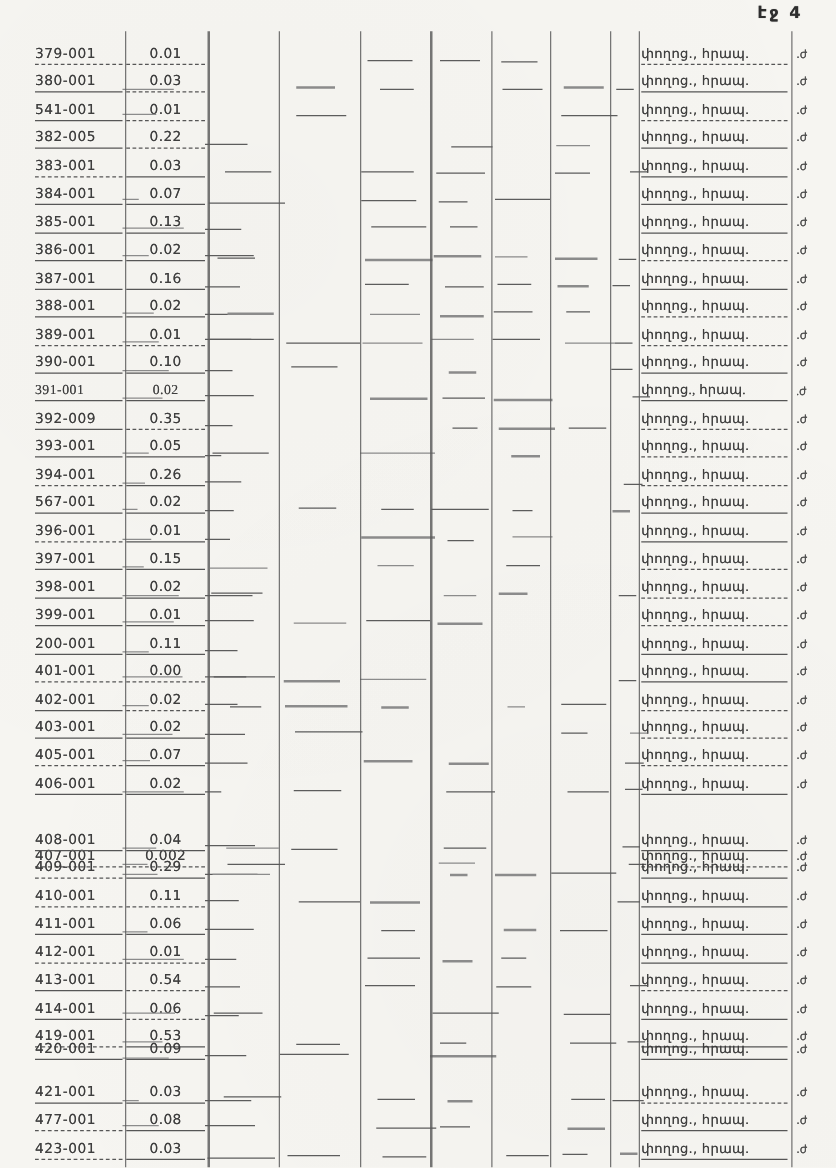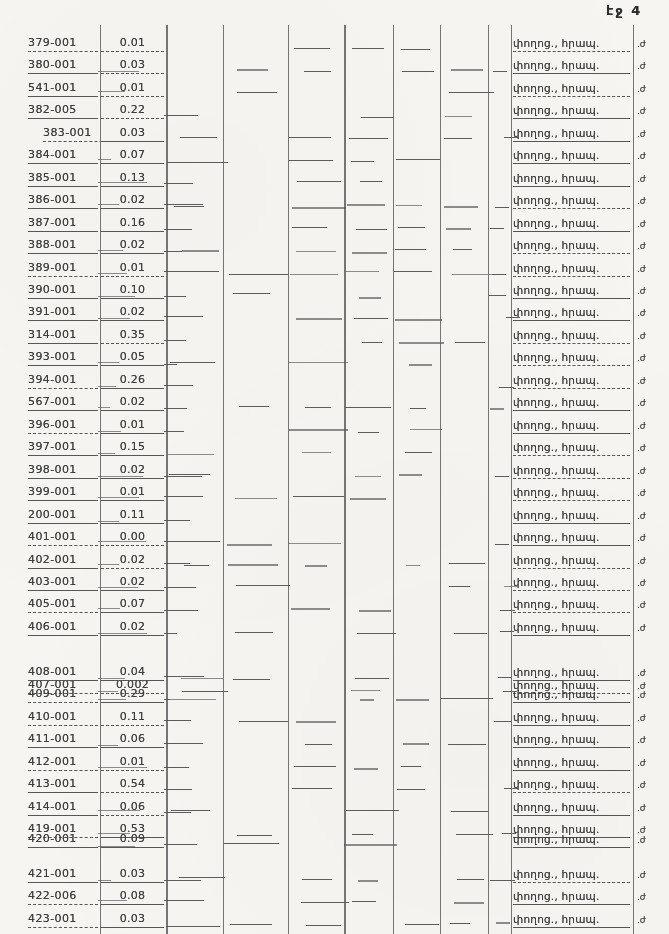--- a/index.html
+++ b/index.html
@@ -75,21 +75,21 @@
       <div class="row" style="top: 93.88px; height: 22.46px;">
         <div class="cell code-cell" style="border-bottom: 1px solid rgb(86, 86, 86);">382-005</div>
         <div class="cell value-cell" style="border-bottom: 1px dashed rgb(86, 86, 86);">0.22</div>
         <div class="cell desc-cell" style="border-bottom: 1px solid rgb(85, 85, 85);">փողոց., հրապ.</div>
         <div class="cell mark-cell">.ժ</div>
         <div class="useg" style="left: 164px; top: 21.5845px; width: 34.0308px; height: 1px; position: absolute;"></div>
         <div class="useg" style="left: 361.388px; top: 23.2424px; width: 32.7105px; height: 1px; position: absolute;"></div>
         <div class="useg light" style="left: 444.563px; top: 22.6093px; width: 27.3074px; height: 1px; position: absolute;"></div>
       </div>
       <div class="row" style="top: 116.34px; height: 22.46px;">
-        <div class="cell code-cell" style="border-bottom: 1px dashed rgb(86, 86, 86); margin-left: 15px;">383-001</div>
+        <div class="cell code-cell" style="border-bottom: 1px dashed rgb(86, 86, 86);">383-001</div>
         <div class="cell value-cell" style="border-bottom: 1px solid rgb(86, 86, 86);">0.03</div>
         <div class="cell desc-cell" style="border-bottom: 1px solid rgb(85, 85, 85);">փողոց., հրապ.</div>
         <div class="cell mark-cell">.ժ</div>
         <div class="useg" style="left: 180.083px; top: 20.267px; width: 36.7492px; height: 1px; position: absolute;"></div>
         <div class="useg" style="left: 288.736px; top: 20.3511px; width: 42.1114px; height: 1px; position: absolute;"></div>
         <div class="useg" style="left: 348.735px; top: 21.4142px; width: 38.9486px; height: 1px; position: absolute;"></div>
         <div class="useg" style="left: 444.488px; top: 21.6105px; width: 27.7776px; height: 1px; position: absolute;"></div>
         <div class="useg" style="left: 504.388px; top: 20.6669px; width: 14px; height: 1px; position: absolute;"></div>
       </div>
       <div class="row" style="top: 138.8px; height: 22.46px;">
@@ -171,34 +171,34 @@
         <div class="cell code-cell" style="border-bottom: 1px solid rgb(86, 86, 86);">390-001</div>
         <div class="cell value-cell" style="border-bottom: 1px solid rgb(86, 86, 86);">0.10</div>
         <div class="cell desc-cell" style="border-bottom: 1px solid rgb(85, 85, 85);">փողոց., հրապ.</div>
         <div class="cell mark-cell">.ժ</div>
         <div class="useg light" style="left: 98px; top: 22.4928px; width: 36.856px; height: 1px; position: absolute;"></div>
         <div class="useg" style="left: 164px; top: 22.7049px; width: 22.164px; height: 1px; position: absolute;"></div>
         <div class="useg" style="left: 233.387px; top: 19.9075px; width: 36.8987px; height: 1px; position: absolute;"></div>
         <div class="useg light" style="left: 359.189px; top: 23.2964px; width: 21.3758px; height: 2px; position: absolute;"></div>
         <div class="useg" style="left: 488.596px; top: 21.4725px; width: 17.1105px; height: 1px; position: absolute;"></div>
       </div>
-      <div class="row" style="top: 296.02px; height: 22.46px;">
+      <div class="row" style="top: 296.02px; height: 22.46px; font-family: Liberation Serif, serif;">
         <div class="cell code-cell" style="border-bottom: 1px solid rgb(86, 86, 86);">391-001</div>
         <div class="cell value-cell" style="border-bottom: 1px solid rgb(86, 86, 86);">0.02</div>
         <div class="cell desc-cell" style="border-bottom: 1px solid rgb(85, 85, 85);">փողոց., հրապ.</div>
         <div class="cell mark-cell">.ժ</div>
         <div class="useg light" style="left: 98px; top: 22.0541px; width: 31.5594px; height: 1px; position: absolute;"></div>
         <div class="useg" style="left: 164px; top: 20.2596px; width: 38.6971px; height: 1px; position: absolute;"></div>
         <div class="useg light" style="left: 296.283px; top: 22.0641px; width: 45.2498px; height: 2px; position: absolute;"></div>
         <div class="useg" style="left: 354.233px; top: 21.8095px; width: 33.8153px; height: 1px; position: absolute;"></div>
         <div class="useg light" style="left: 394.831px; top: 23.411px; width: 46.9695px; height: 2px; position: absolute;"></div>
         <div class="useg" style="left: 505.92px; top: 20.5492px; width: 14px; height: 1px; position: absolute;"></div>
       </div>
       <div class="row" style="top: 318.48px; height: 22.46px;">
-        <div class="cell code-cell" style="border-bottom: 1px solid rgb(86, 86, 86);">314-001</div>
+        <div class="cell code-cell" style="border-bottom: 1px solid rgb(86, 86, 86);">392-009</div>
         <div class="cell value-cell" style="border-bottom: 1px dashed rgb(86, 86, 86);">0.35</div>
         <div class="cell desc-cell" style="border-bottom: 1px dashed rgb(85, 85, 85);">փողոց., հրապ.</div>
         <div class="cell mark-cell">.ժ</div>
         <div class="useg" style="left: 164px; top: 21.5455px; width: 22.0741px; height: 1px; position: absolute;"></div>
         <div class="useg" style="left: 361.534px; top: 23.1161px; width: 20.8762px; height: 1px; position: absolute;"></div>
         <div class="useg light" style="left: 399.454px; top: 23.0761px; width: 44.5661px; height: 2px; position: absolute;"></div>
         <div class="useg" style="left: 455.012px; top: 23.4177px; width: 29.8443px; height: 1px; position: absolute;"></div>
       </div>
       <div class="row" style="top: 340.94px; height: 22.46px;">
         <div class="cell code-cell" style="border-bottom: 1px solid rgb(86, 86, 86);">393-001</div>
@@ -459,21 +459,21 @@
         <div class="cell mark-cell">.ժ</div>
         <div class="useg light" style="left: 98px; top: 22.9048px; width: 13.1292px; height: 1px; position: absolute;"></div>
         <div class="useg" style="left: 164px; top: 22.7578px; width: 36.5768px; height: 1px; position: absolute;"></div>
         <div class="useg" style="left: 179.304px; top: 19.5633px; width: 46.1419px; height: 1px; position: absolute;"></div>
         <div class="useg" style="left: 301.944px; top: 21.9084px; width: 30.4502px; height: 1px; position: absolute;"></div>
         <div class="useg light" style="left: 358.35px; top: 22.6807px; width: 19.4234px; height: 2px; position: absolute;"></div>
         <div class="useg" style="left: 457.489px; top: 21.8122px; width: 26.1416px; height: 1px; position: absolute;"></div>
         <div class="useg" style="left: 490.079px; top: 22.9601px; width: 24.9819px; height: 1px; position: absolute;"></div>
       </div>
       <div class="row" style="top: 879.98px; height: 22.46px;">
-        <div class="cell code-cell" style="border-bottom: 1px dashed rgb(86, 86, 86);">422-006</div>
+        <div class="cell code-cell" style="border-bottom: 1px dashed rgb(86, 86, 86);">477-001</div>
         <div class="cell value-cell" style="border-bottom: 1px solid rgb(86, 86, 86);">0.08</div>
         <div class="cell desc-cell" style="border-bottom: 1px solid rgb(85, 85, 85);">փողոց., հրապ.</div>
         <div class="cell mark-cell">.ժ</div>
         <div class="useg light" style="left: 98px; top: 20.3987px; width: 28.5504px; height: 1px; position: absolute;"></div>
         <div class="useg" style="left: 164px; top: 20.242px; width: 39.6554px; height: 1px; position: absolute;"></div>
         <div class="useg" style="left: 301.395px; top: 21.8223px; width: 47.6541px; height: 1px; position: absolute;"></div>
         <div class="useg" style="left: 352.121px; top: 21.3373px; width: 23.8167px; height: 1px; position: absolute;"></div>
         <div class="useg light" style="left: 453.589px; top: 22.4784px; width: 30.7595px; height: 2px; position: absolute;"></div>
       </div>
       <div class="row" style="top: 902.44px; height: 22.46px;">

